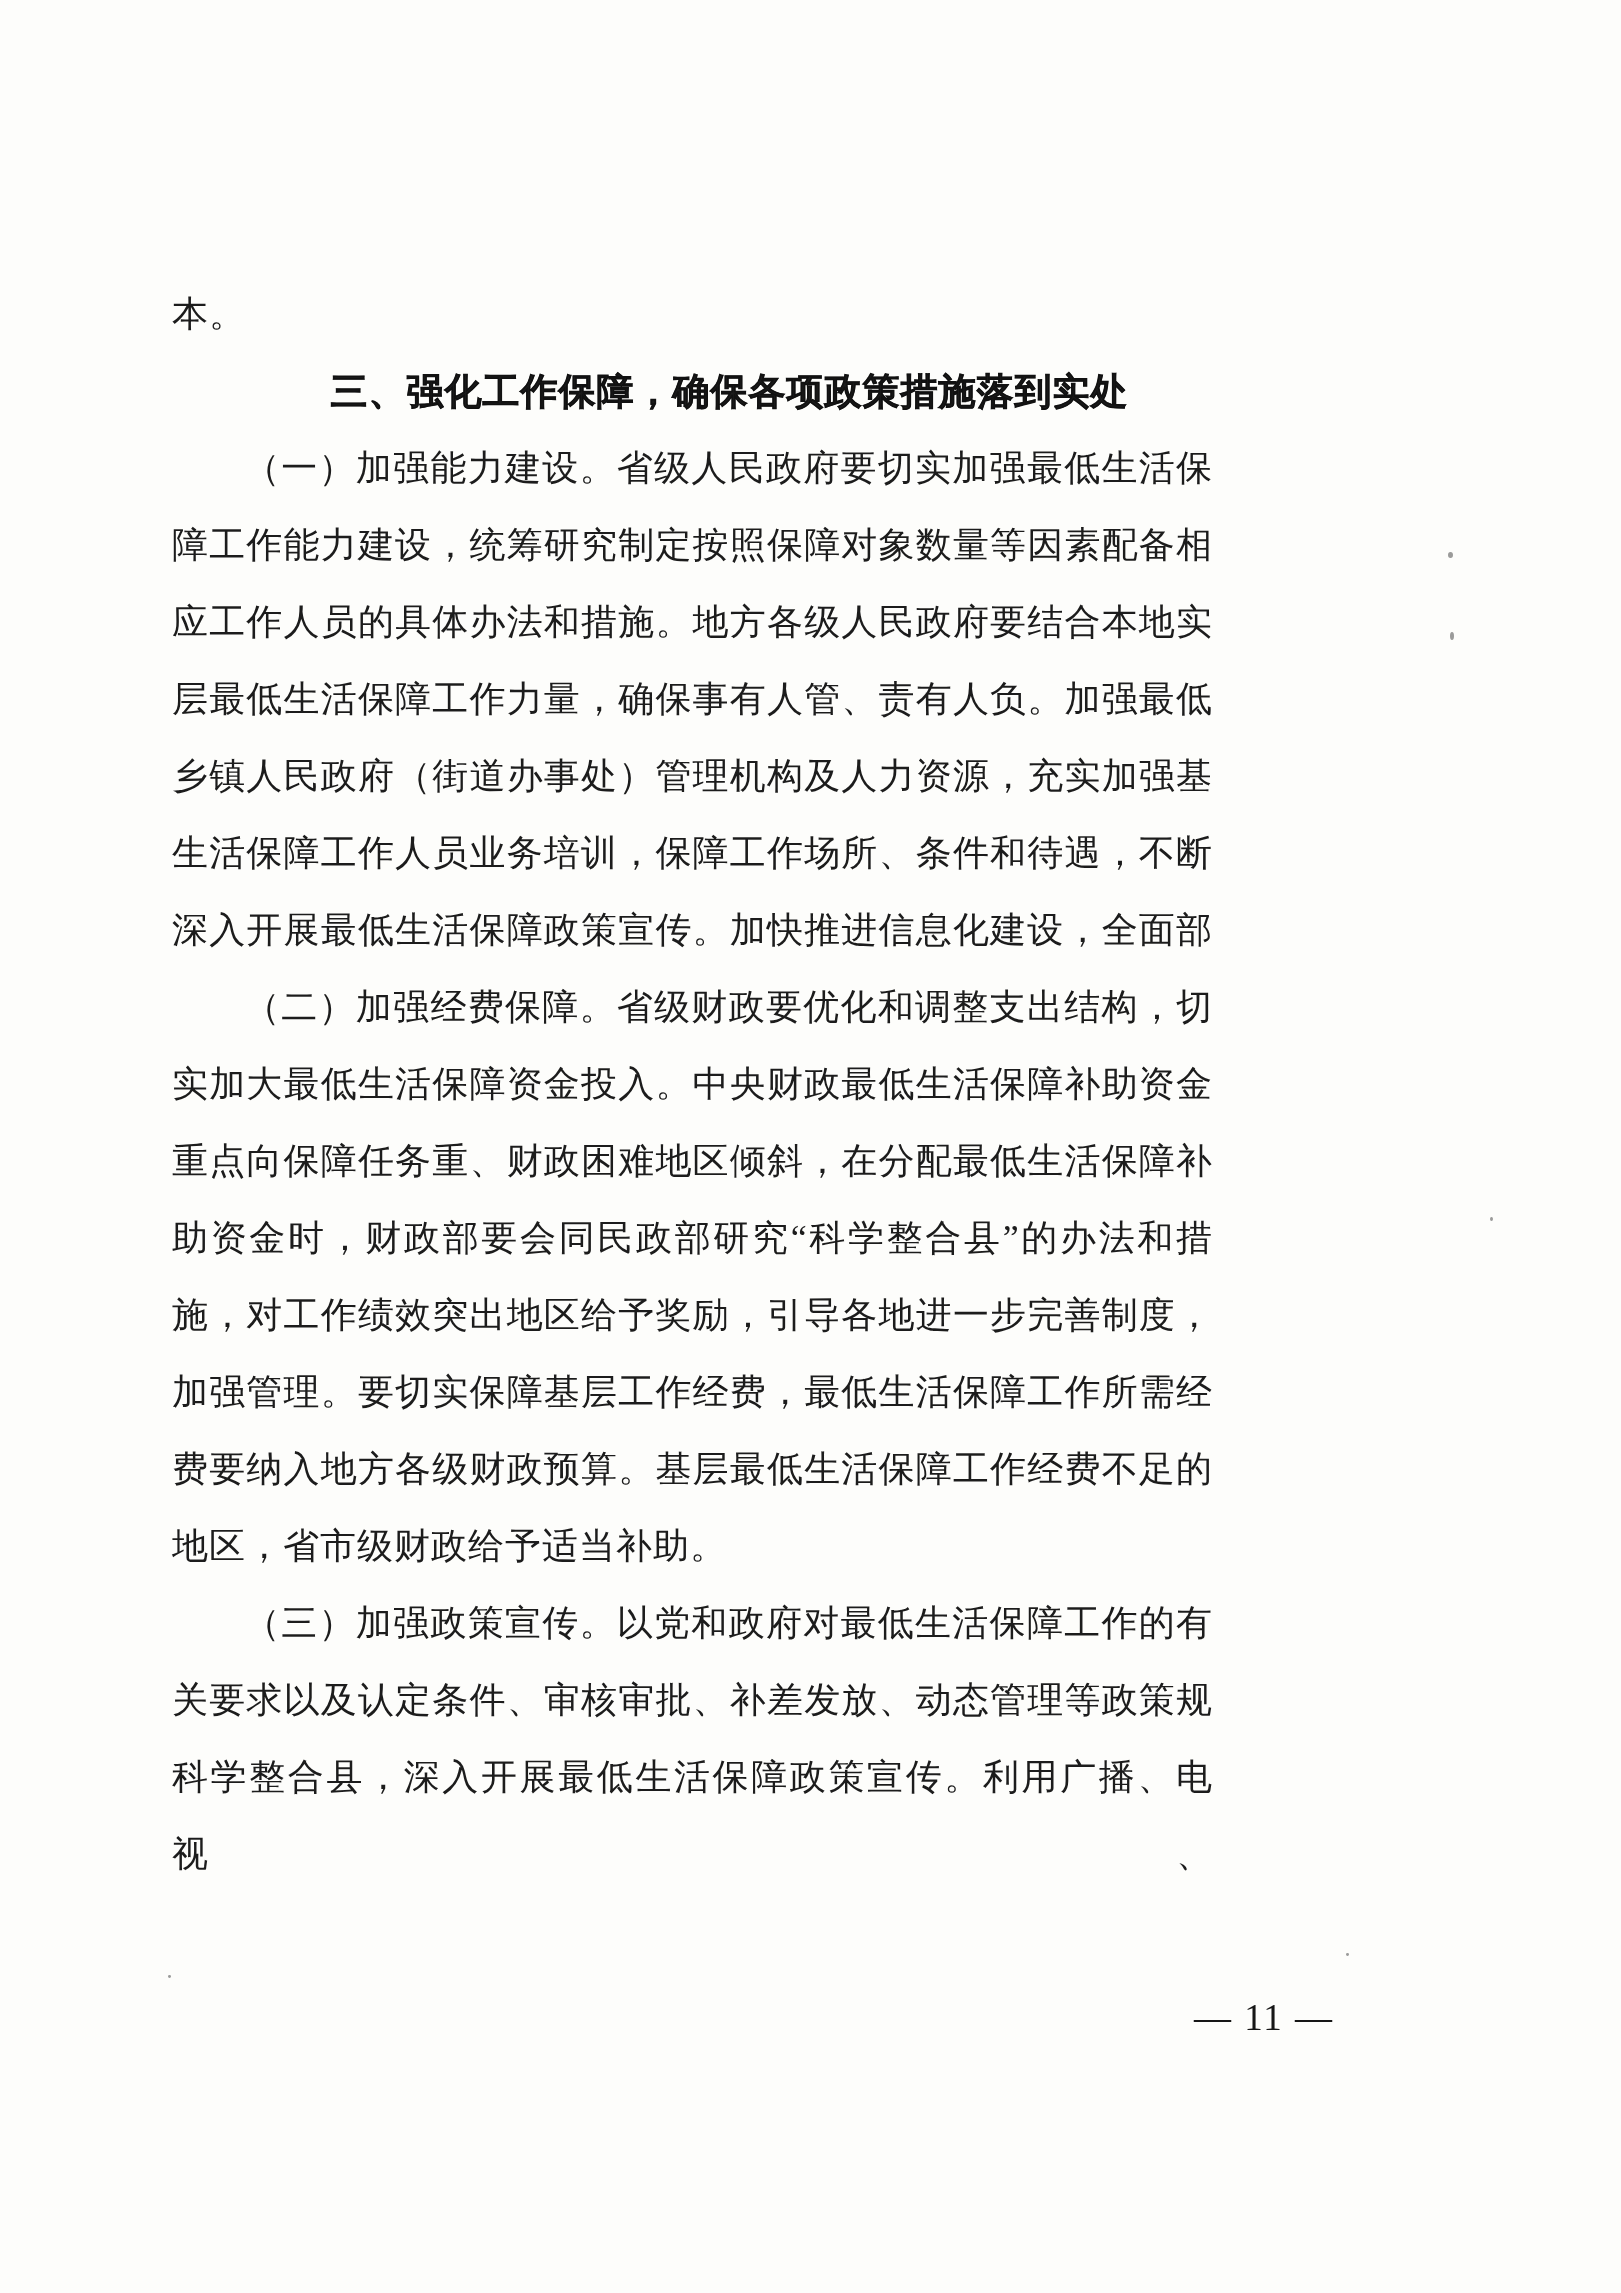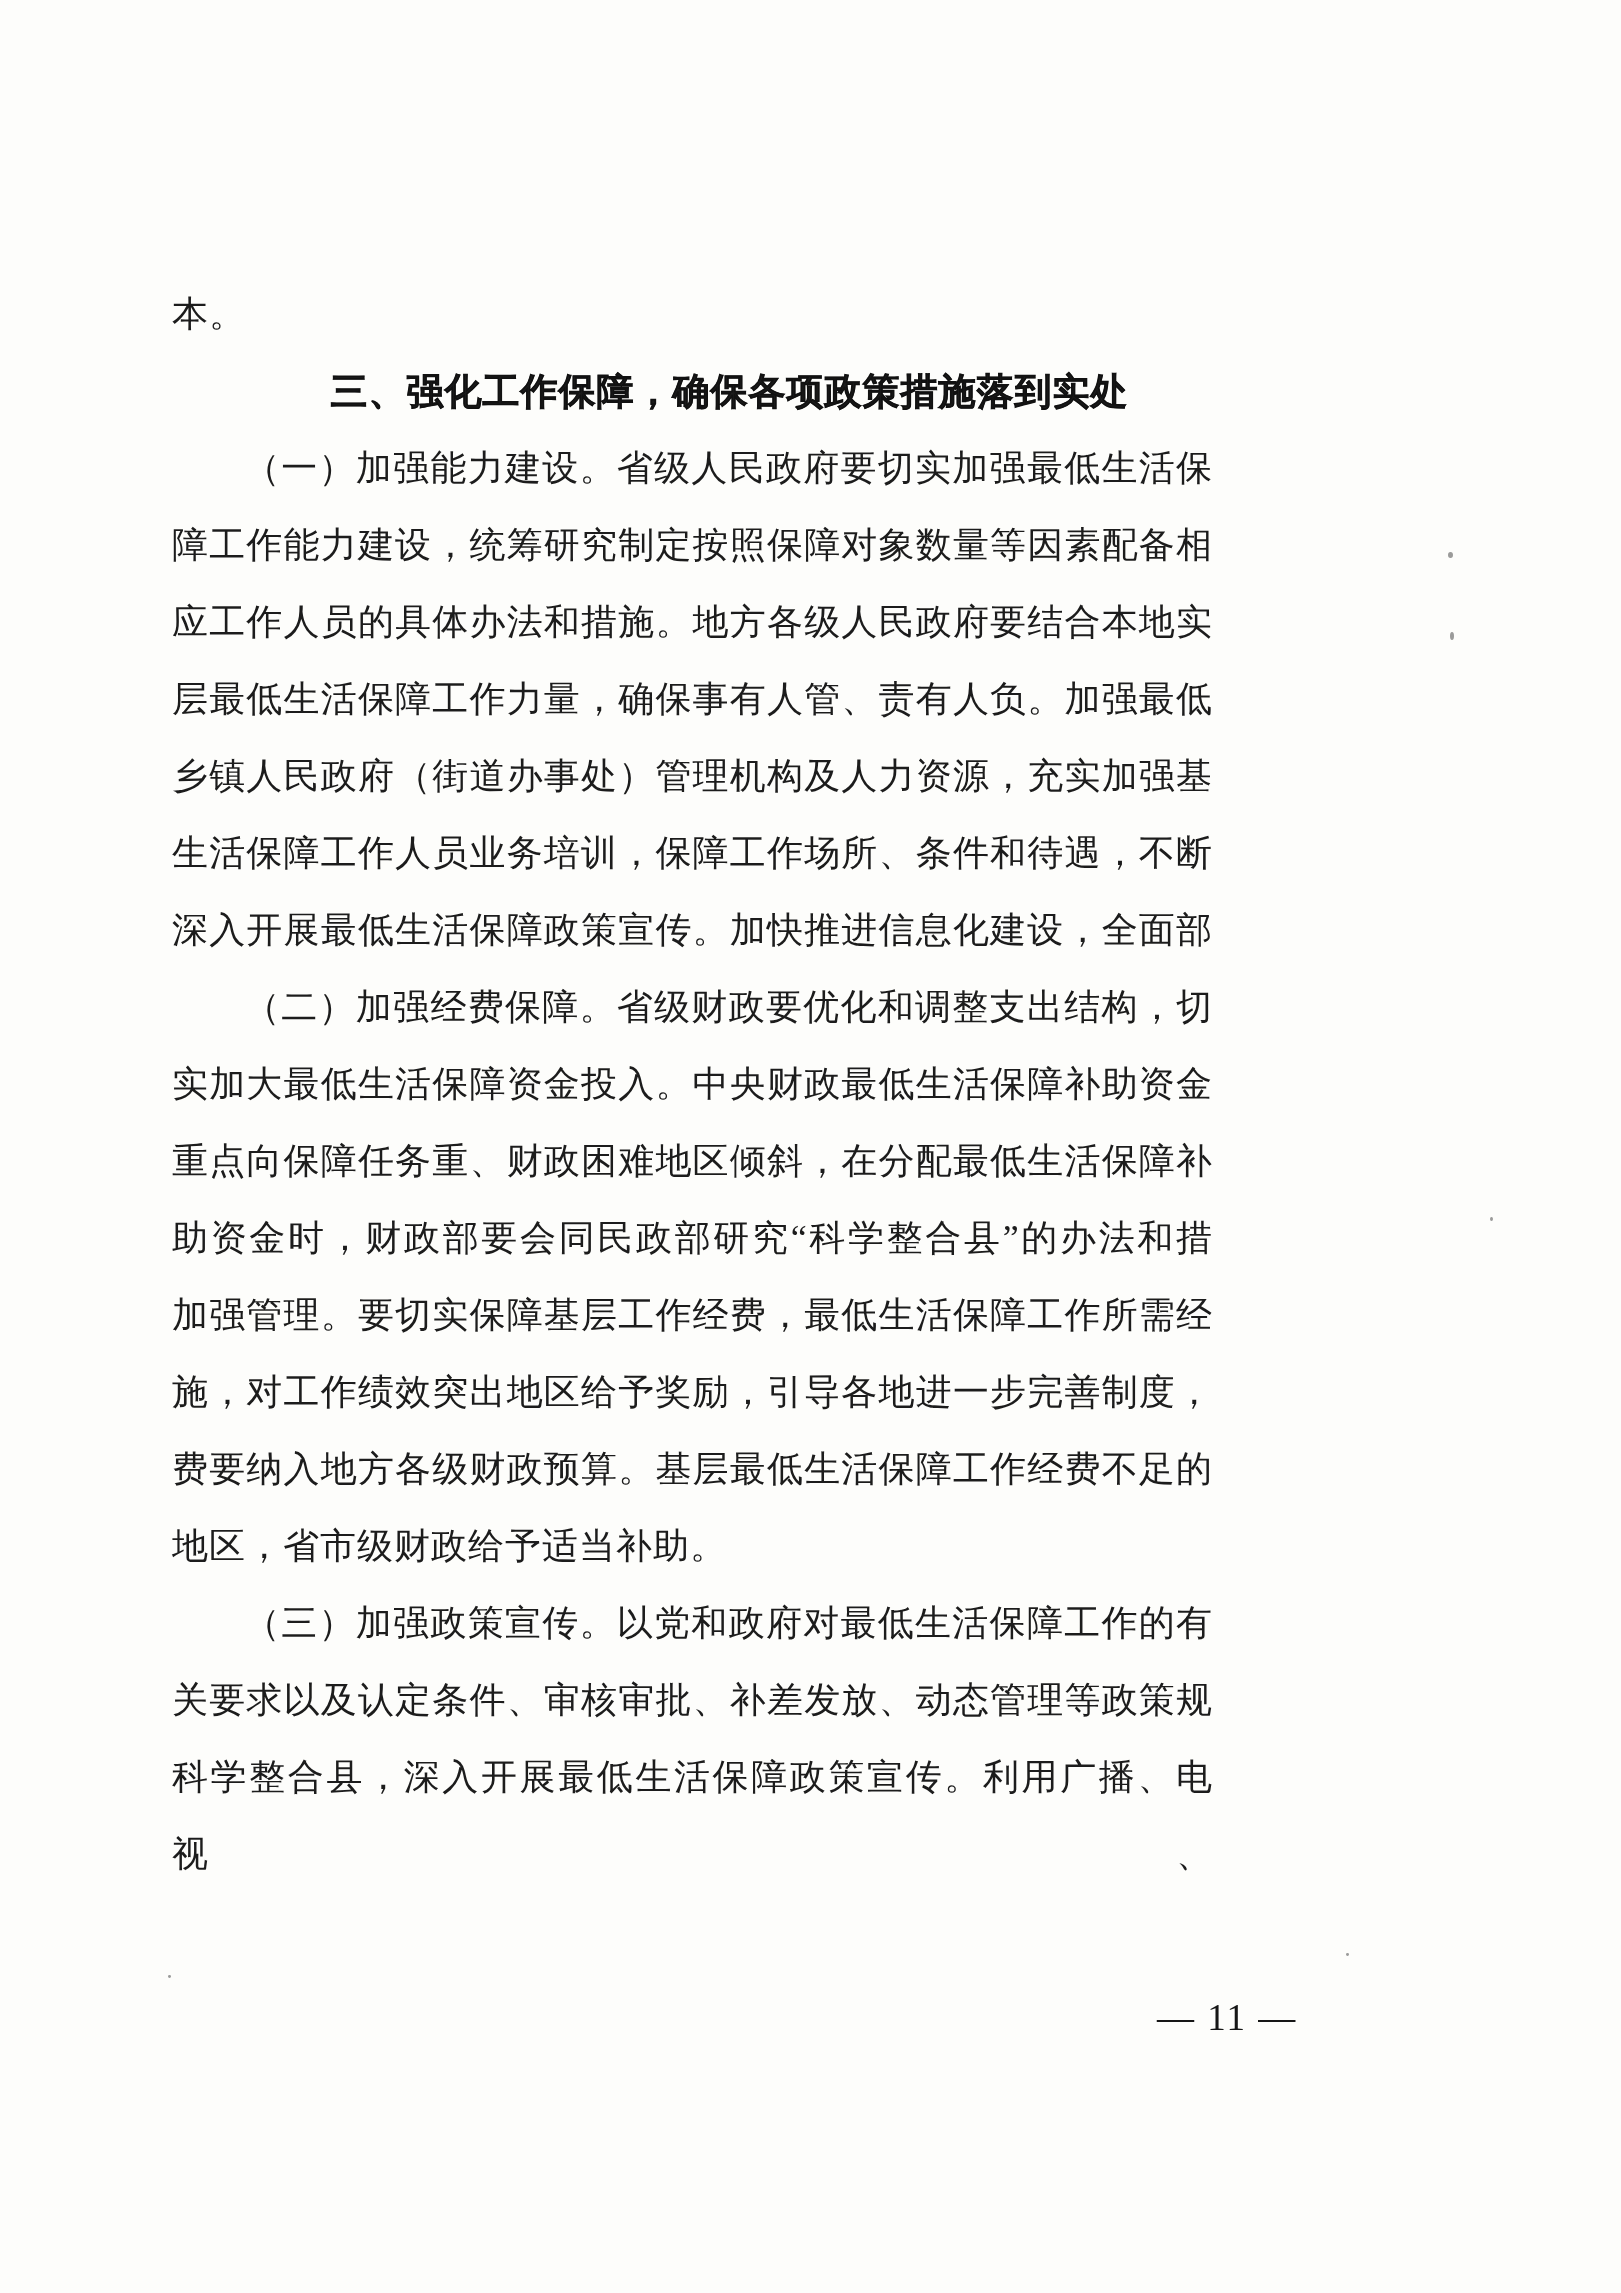--- a/index.html
+++ b/index.html
@@ -43,26 +43,26 @@
   .heading {
     font-family: "Liberation Sans", "DejaVu Sans", sans-serif;
     font-weight: bold;
     text-indent: 2em;
     font-size: 37px;
     text-align: center;
     -webkit-text-stroke: 0.6px #111;
   }
   .page-number {
     position: absolute;
-    left: 1157px;
+    left: 1117px;
     top: 1988px;
     width: 294px;
     height: 59px;
     line-height: 59px;
-    text-align: left;
+    text-align: center;
     font-size: 37px;
     letter-spacing: 2px;
     color: #161616;
   }
   .speck {
     position: absolute;
     background: #4a4a4a;
     border-radius: 50%;
     opacity: 0.55;
   }
@@ -83,22 +83,22 @@
     <div class="line justify">应工作人员的具体办法和措施。地方各级人民政府要结合本地实</div>
     <div class="line justify">层最低生活保障工作力量，确保事有人管、责有人负。加强最低</div>
     <div class="line justify">乡镇人民政府（街道办事处）管理机构及人力资源，充实加强基</div>
     <div class="line justify">生活保障工作人员业务培训，保障工作场所、条件和待遇，不断</div>
     <div class="line justify">深入开展最低生活保障政策宣传。加快推进信息化建设，全面部</div>
 
     <div class="line justify indent">（二）加强经费保障。省级财政要优化和调整支出结构，切</div>
     <div class="line justify">实加大最低生活保障资金投入。中央财政最低生活保障补助资金</div>
     <div class="line justify">重点向保障任务重、财政困难地区倾斜，在分配最低生活保障补</div>
     <div class="line justify">助资金时，财政部要会同民政部研究“科学整合县”的办法和措</div>
+    <div class="line justify">施，对工作绩效突出地区给予奖励，引导各地进一步完善制度，</div>
     <div class="line justify">加强管理。要切实保障基层工作经费，最低生活保障工作所需经</div>
-    <div class="line justify">施，对工作绩效突出地区给予奖励，引导各地进一步完善制度，</div>
     <div class="line justify">费要纳入地方各级财政预算。基层最低生活保障工作经费不足的</div>
     <div class="line">地区，省市级财政给予适当补助。</div>
 
     <div class="line justify indent">（三）加强政策宣传。以党和政府对最低生活保障工作的有</div>
     <div class="line justify">关要求以及认定条件、审核审批、补差发放、动态管理等政策规</div>
     <div class="line justify">科学整合县，深入开展最低生活保障政策宣传。利用广播、电视、</div>
 
   </div>
 
   <div class="page-number">— 11 —</div>

